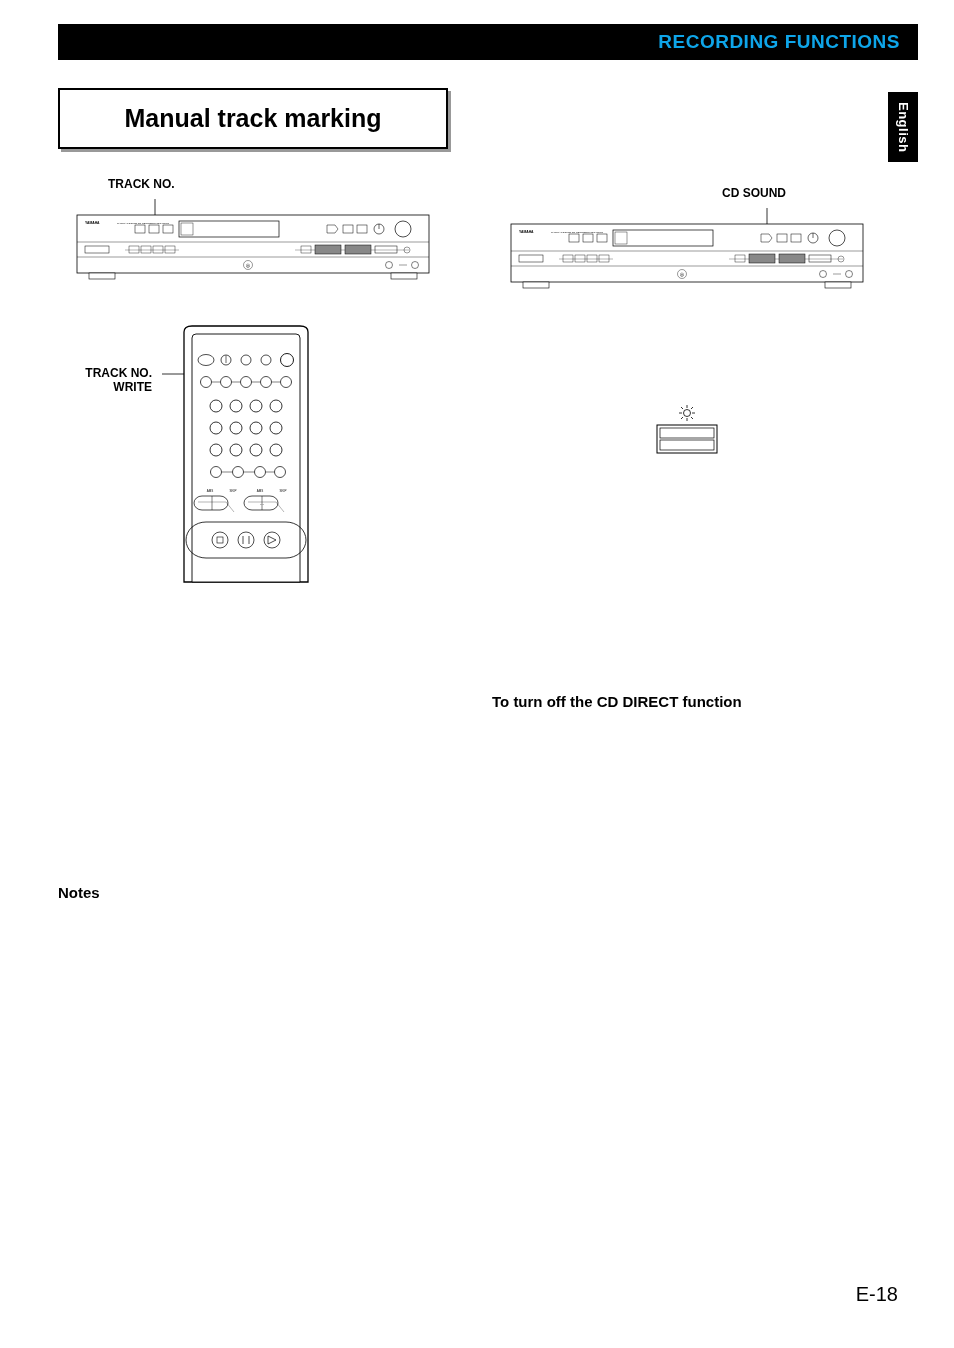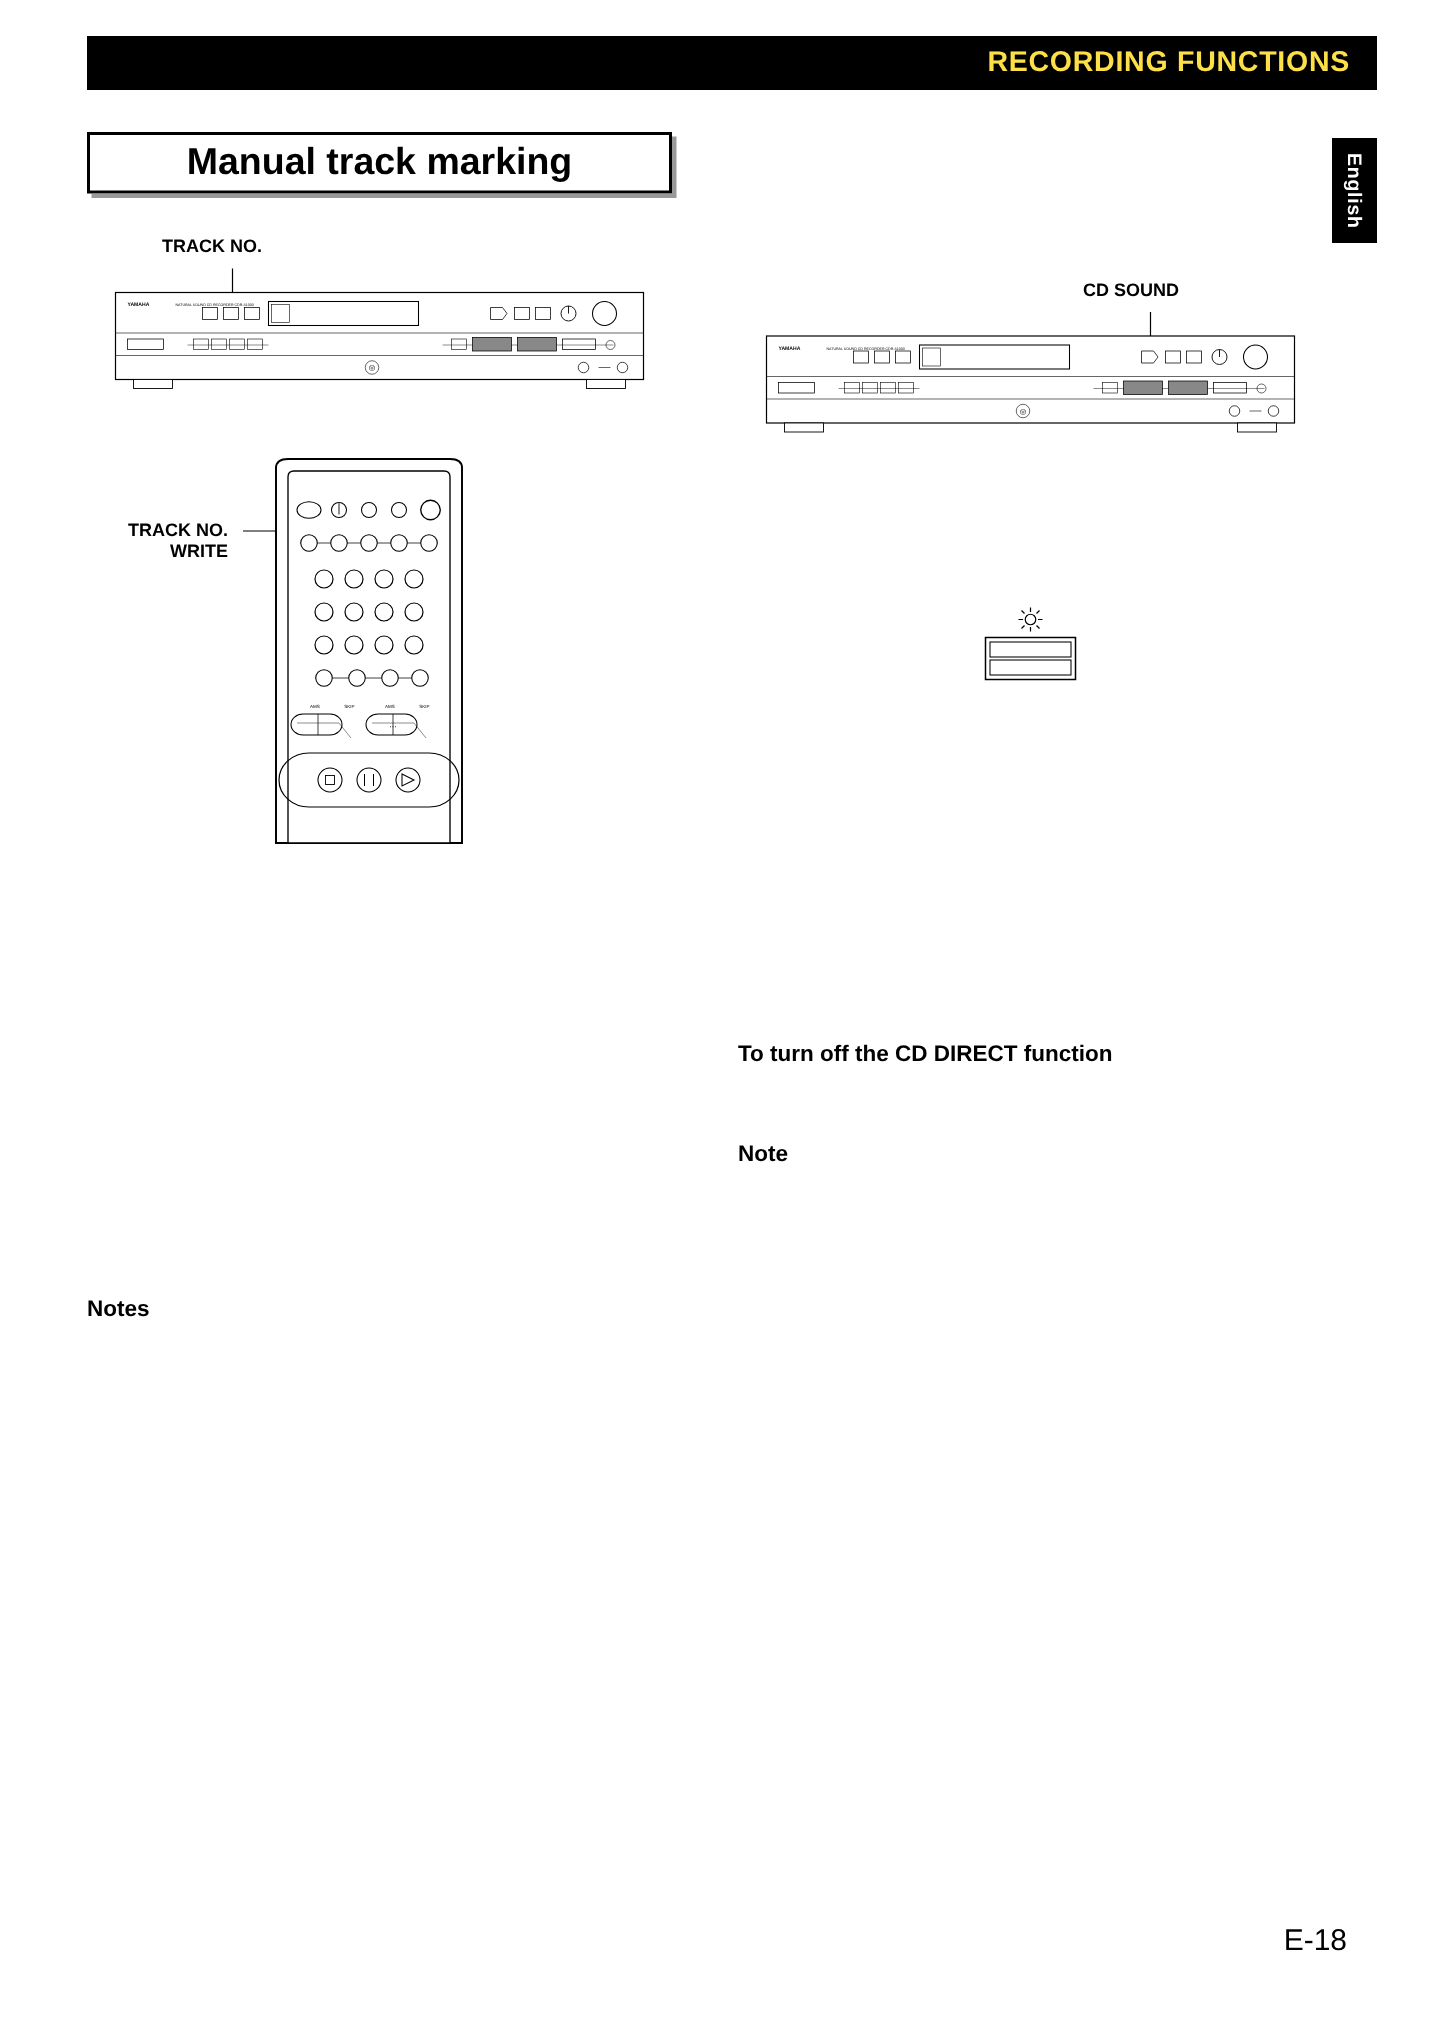--- a/index.html
+++ b/index.html
@@ -14,21 +14,21 @@
   }
   .page {
     position: relative;
     width: 954px;
     height: 1348px;
     box-sizing: border-box;
     padding: 24px 36px 30px 58px;
   }
   .header-bar {
     background: #000;
-    color: #fde047;
+    color: #0ea5e9;
     height: 36px;
     display: flex;
     align-items: center;
     justify-content: flex-end;
     padding: 0 18px;
     font-weight: bold;
     font-size: 19px;
     font-family: Arial, Helvetica, sans-serif;
     letter-spacing: 0.5px;
     font-stretch: condensed;
@@ -60,21 +60,21 @@
     min-width: 0;
   }
   .col-left { max-width: 390px; }
   .col-right { max-width: 390px; }
   .section-title {
     border: 2px solid #000;
     box-shadow: 3px 3px 0 #999;
     font-weight: 800;
     font-size: 25px;
     text-align: center;
-    padding: 4px 6px;
+    padding: 14px 6px;
     margin: 0 0 20px 0;
     font-family: Arial, Helvetica, sans-serif;
     line-height: 1.15;
     font-stretch: condensed;
   }
   .callout-label {
     font-weight: bold;
     font-size: 12px;
     text-align: center;
   }
@@ -341,19 +341,18 @@
             <line x1="34" y1="16" x2="36" y2="14"></line>
             <line x1="44" y1="14" x2="46" y2="16"></line>
           </g>
           <rect x="10" y="22" width="60" height="28" fill="#fff" stroke="#000" stroke-width="1"></rect>
           <rect x="13" y="25" width="54" height="10" fill="#fff" stroke="#000" stroke-width="0.7"></rect>
           <rect x="13" y="37" width="54" height="10" fill="#fff" stroke="#000" stroke-width="0.7"></rect>
         </svg>
       </div>
 
       <div class="sub-heading">To turn off the CD DIRECT function</div>
-      <div class="sub-heading-note">Note</div>
     </div>
 
   </div>
 
   <div class="page-num">E-18</div>
 </div>
 
 </body></html>

